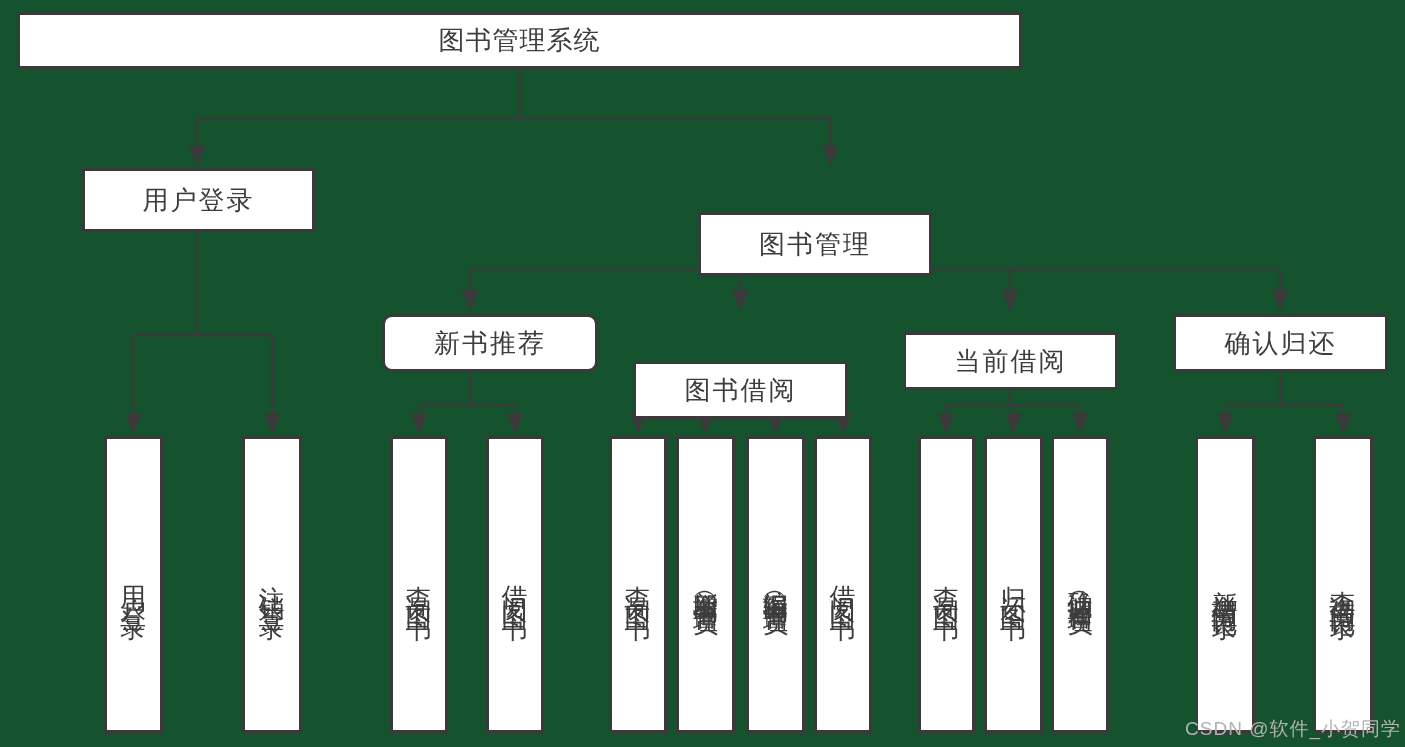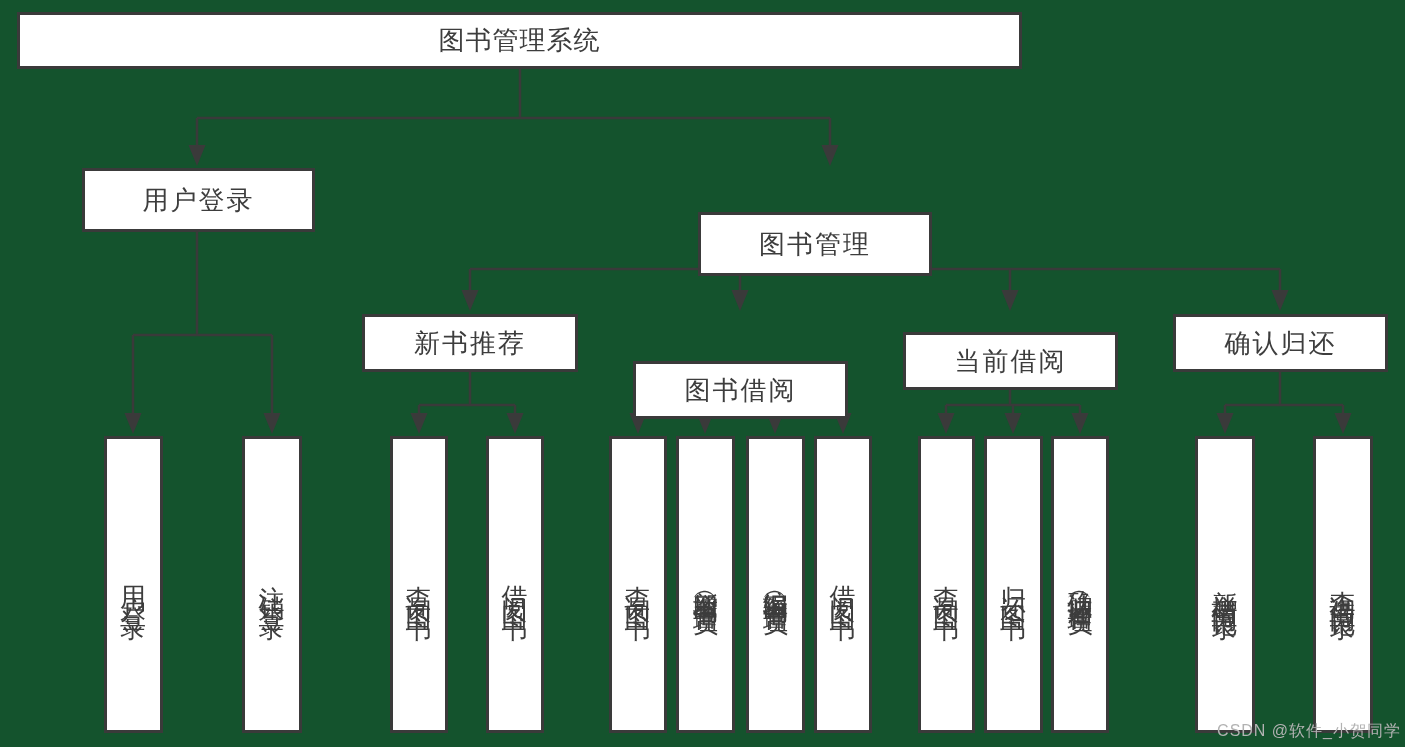--- a/index.html
+++ b/index.html
@@ -38,21 +38,21 @@
     letter-spacing: 10px;
   }
   .vbox.mid span   { letter-spacing: 5px; }
   .vbox.tight span { letter-spacing: 3px; font-size: 25px; }
   .leaf { top: 436px; height: 297px; }
 
   
   #n-root            { left: 17px;   top: 12px;  width: 1005px; height: 57px; }
   #n-user-login      { left: 82px;   top: 168px; width: 233px;  height: 64px; }
   #n-book-mgmt       { left: 698px;  top: 168px; width: 234px;  height: 64px; margin-top: 44px; }
-  #n-new-books       { left: 362px;  top: 314px; width: 216px;  height: 58px; }
+  #n-new-books       { left: 382px;  top: 314px; width: 216px;  height: 58px; border-radius: 10px; }
   #n-book-borrow     { left: 633px;  top: 314px; width: 215px;  height: 58px; margin-top: 47px; }
   #n-current-borrow  { left: 903px;  top: 332px; width: 215px;  height: 58px; }
   #n-borrow-records  { left: 1173px; top: 314px; width: 215px;  height: 58px; }
   #l1  { left: 104px;  width: 59px; }
   #l2  { left: 242px;  width: 60px; }
   #l3  { left: 390px;  width: 58px; }
   #l4  { left: 486px;  width: 58px; }
   #l5  { left: 609px;  width: 58px; }
   #l6  { left: 676px;  width: 59px; }
   #l7  { left: 746px;  width: 59px; }
@@ -60,21 +60,21 @@
   #l9  { left: 918px;  width: 57px; }
   #l10 { left: 984px;  width: 59px; }
   #l11 { left: 1051px; width: 58px; }
   #l12 { left: 1195px; width: 60px; }
   #l13 { left: 1313px; width: 60px; }
 
   .watermark {
     position: absolute;
     right: 4px;
     bottom: 5px;
-    font-size: 16px;
+    font-size: 19px;
     color: #b2b2b2;
     letter-spacing: 1px;
     white-space: nowrap;
   }
 </style>
 </head>
 <body>
 
 <div class="canvas">
 

